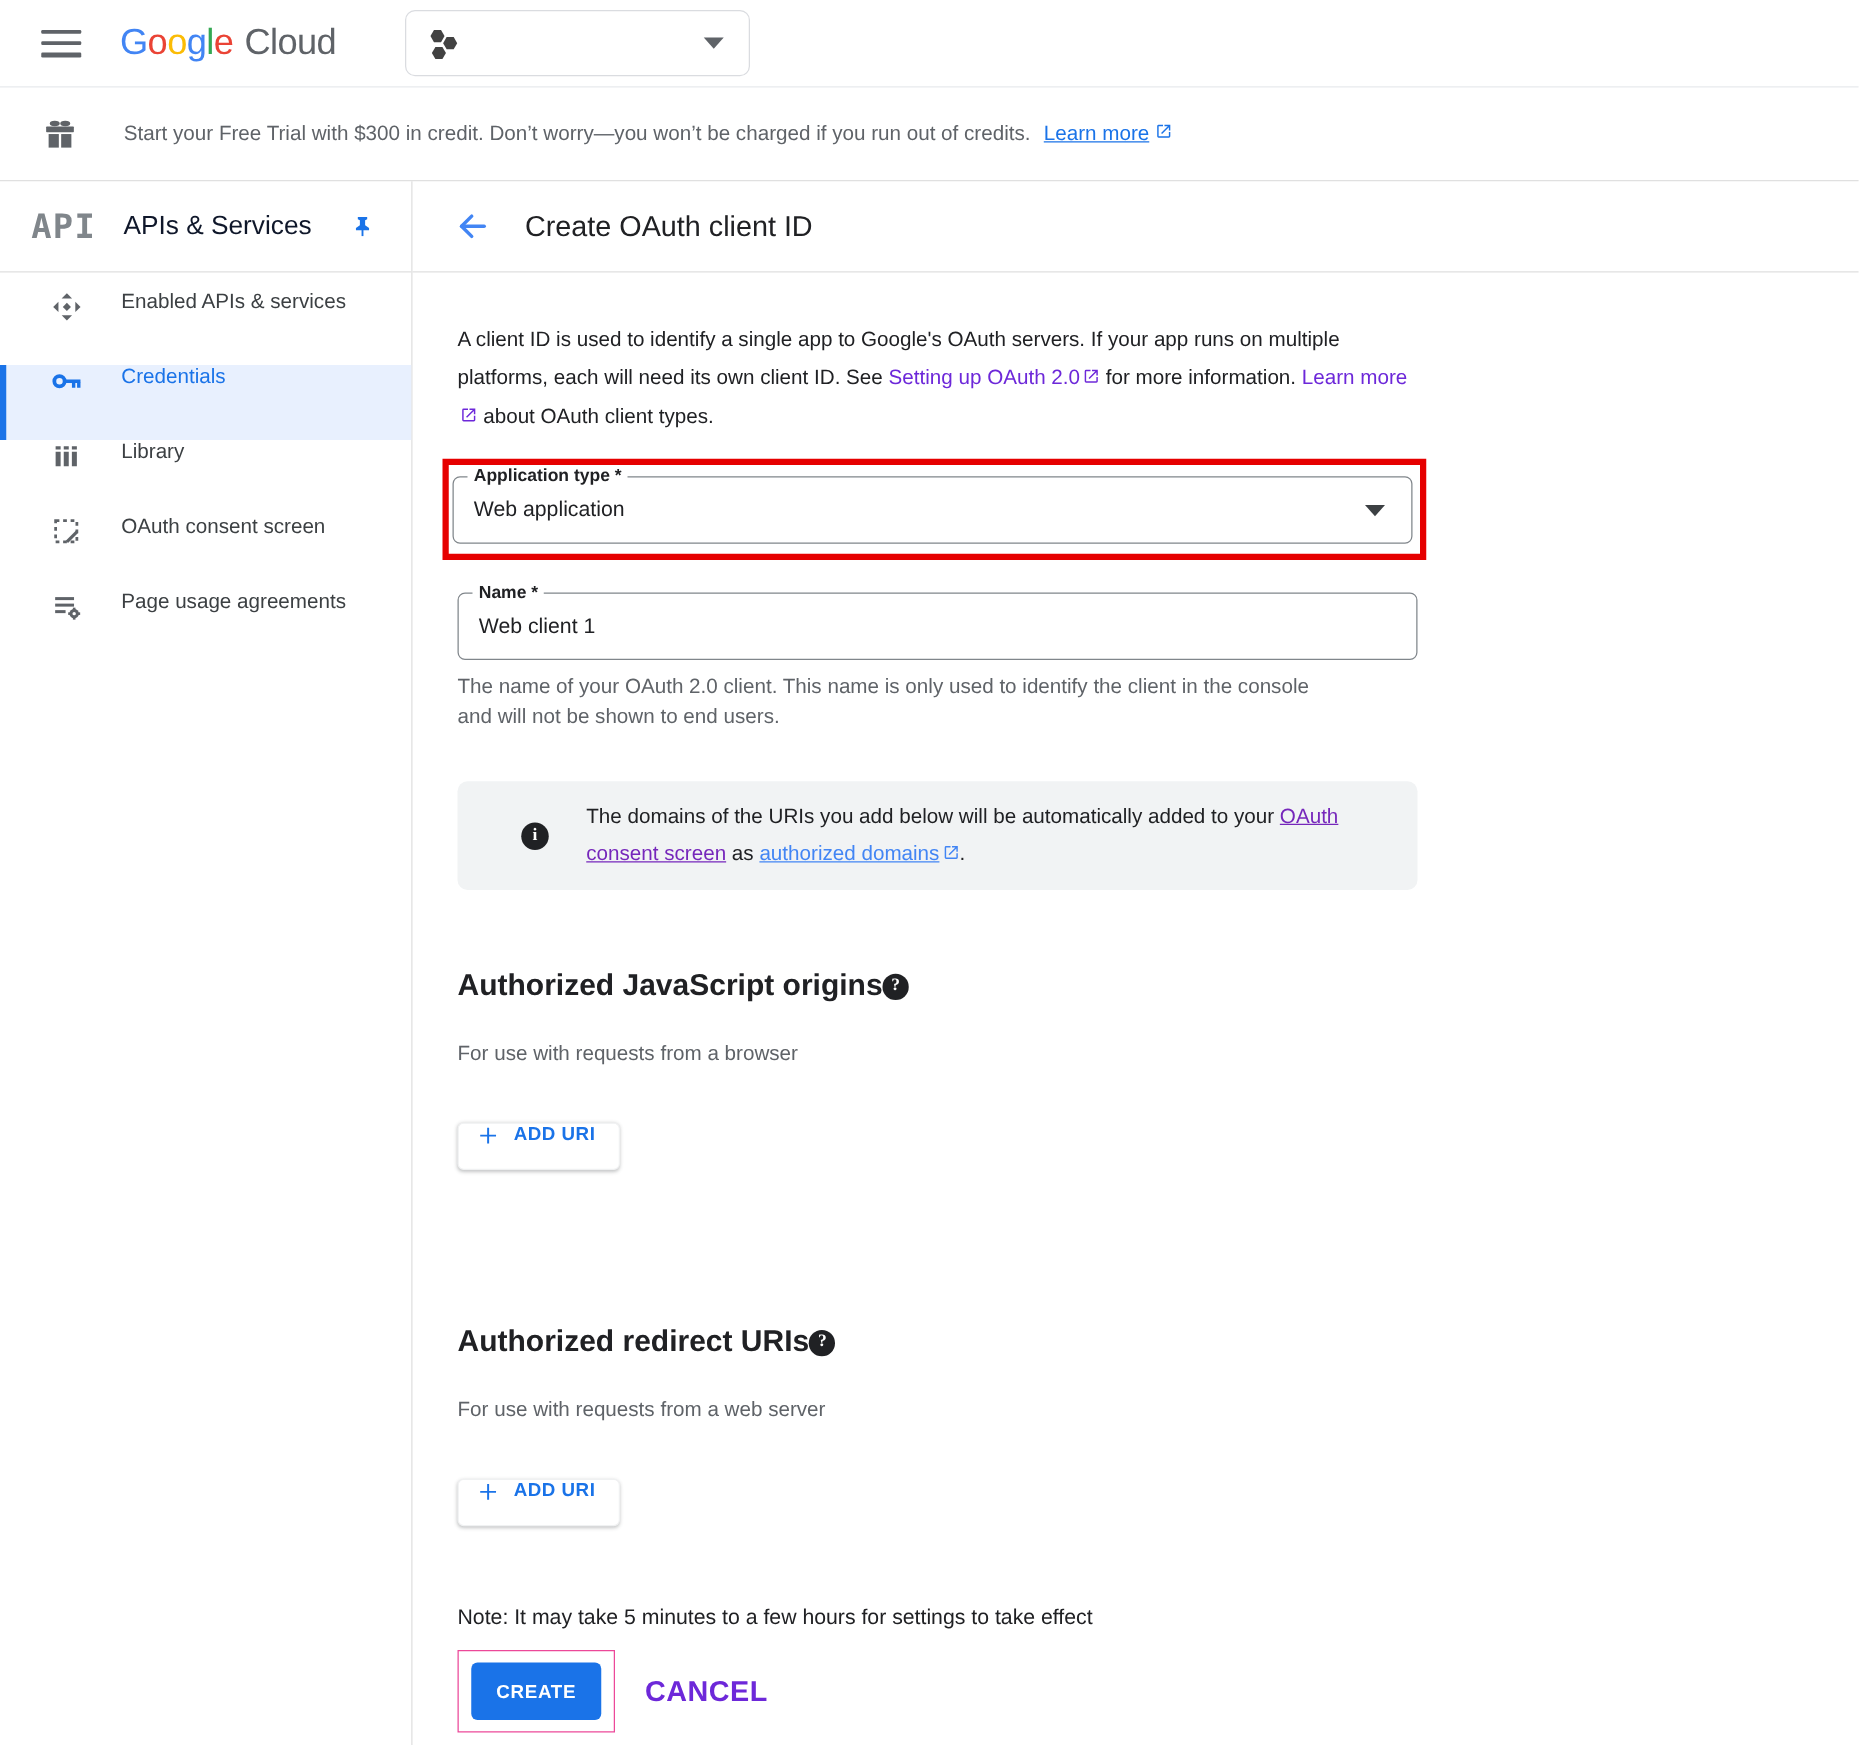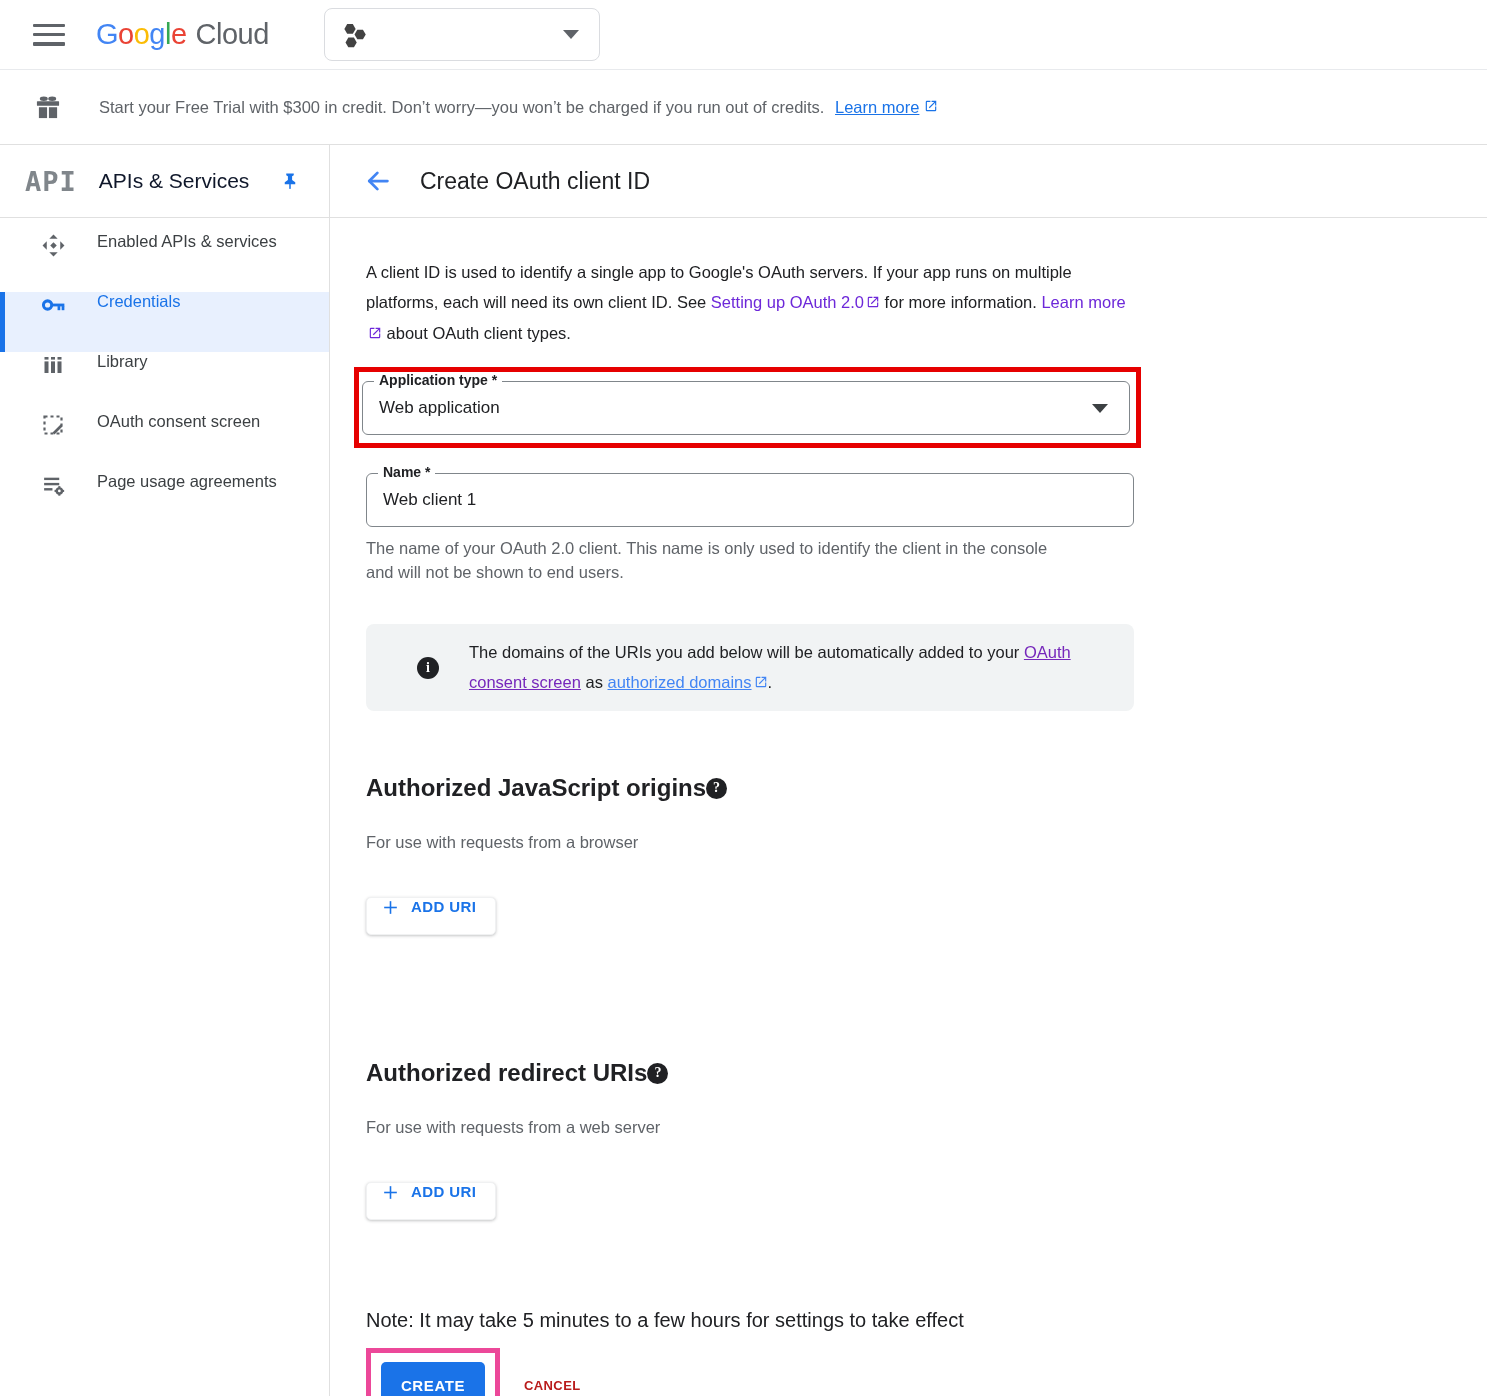--- a/index.html
+++ b/index.html
@@ -84,28 +84,28 @@
   .section-heading { margin-top:63px; display:flex; align-items:center; 
     font-size:24px; font-weight:bold; color:#202124; }
   .section-heading .circ-icon { width:21px; height:21px; cursor:pointer; }
   .section-sub { margin-top:31px; font-size:16.5px; color:#5f6368; }
   .adduri { margin-top:45px; display:inline-flex; gap:11px;
     height:38px; padding:0 19px 0 14px; background:#fff; border:1px solid #f0f1f2;
     border-radius:5px; box-shadow:0 1px 3px rgba(60,64,67,.3); color:#1a73e8;
     font-weight:bold; font-size:15px; letter-spacing:.4px; cursor:pointer; }
   .sec2 { margin-top:124px; }
 
-  .note { margin-top:89px; font-size:20px; color:#202124; }
+  .note { margin-top:63px; font-size:17px; color:#202124; }
   .actions { margin-top:16px; display:flex; align-items:center; }
-  .red-wrap-btn { border:5px solid #ec4899; padding:9px 10px; display:inline-block; }
+  .red-wrap-btn { border:1px solid #ec4899; padding:9px 10px; display:inline-block; }
   .create-btn { width:104px; height:46px; background:#1a73e8; color:#fff; border:none;
     border-radius:5px; font-family:"Liberation Sans", sans-serif; font-weight:bold;
     font-size:15px; letter-spacing:.6px; cursor:pointer; }
-  .cancel-btn { margin-left:24px; background:none; border:none; color:#b91c1c;
-    font-family:"Liberation Sans", sans-serif; font-weight:bold; font-size:13px;
+  .cancel-btn { margin-left:24px; background:none; border:none; color:#6d28d9;
+    font-family:"Liberation Sans", sans-serif; font-weight:bold; font-size:23px;
     letter-spacing:.4px; cursor:pointer; }
 </style>
 </head>
 <body>
 
 <div class="topbar">
   <div class="hamburger">
       <span></span>
       <span></span>
       <span></span>

